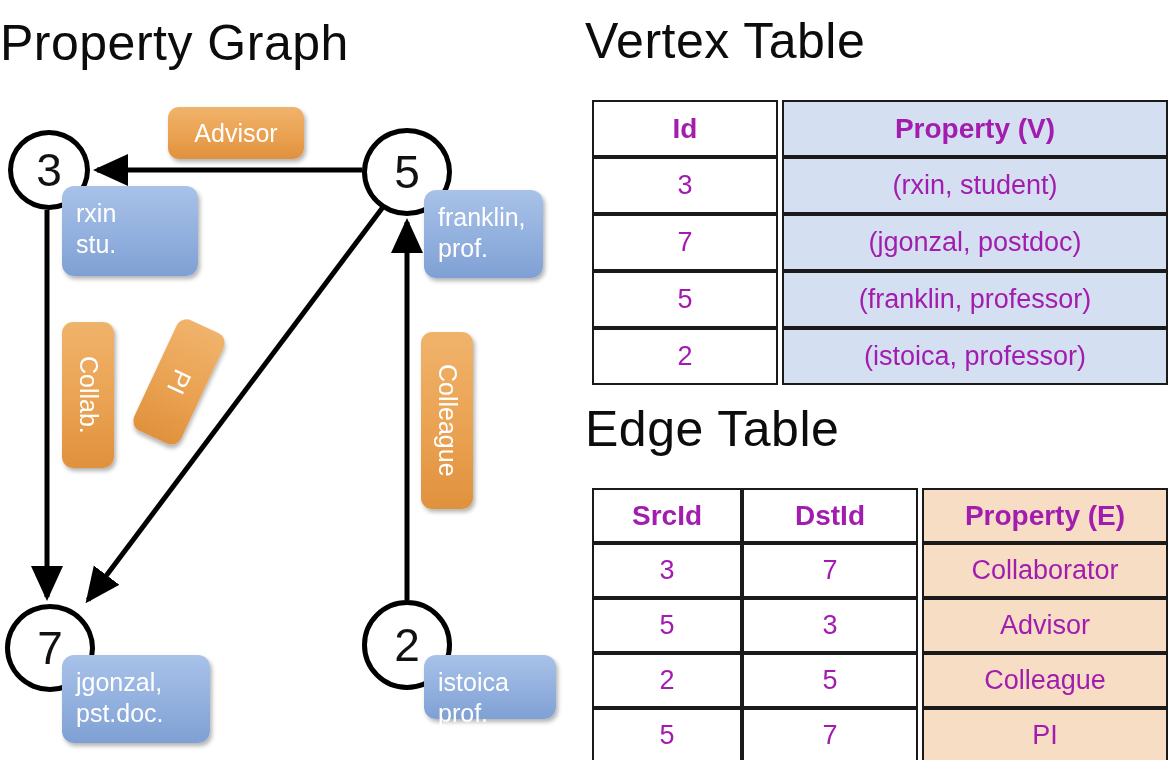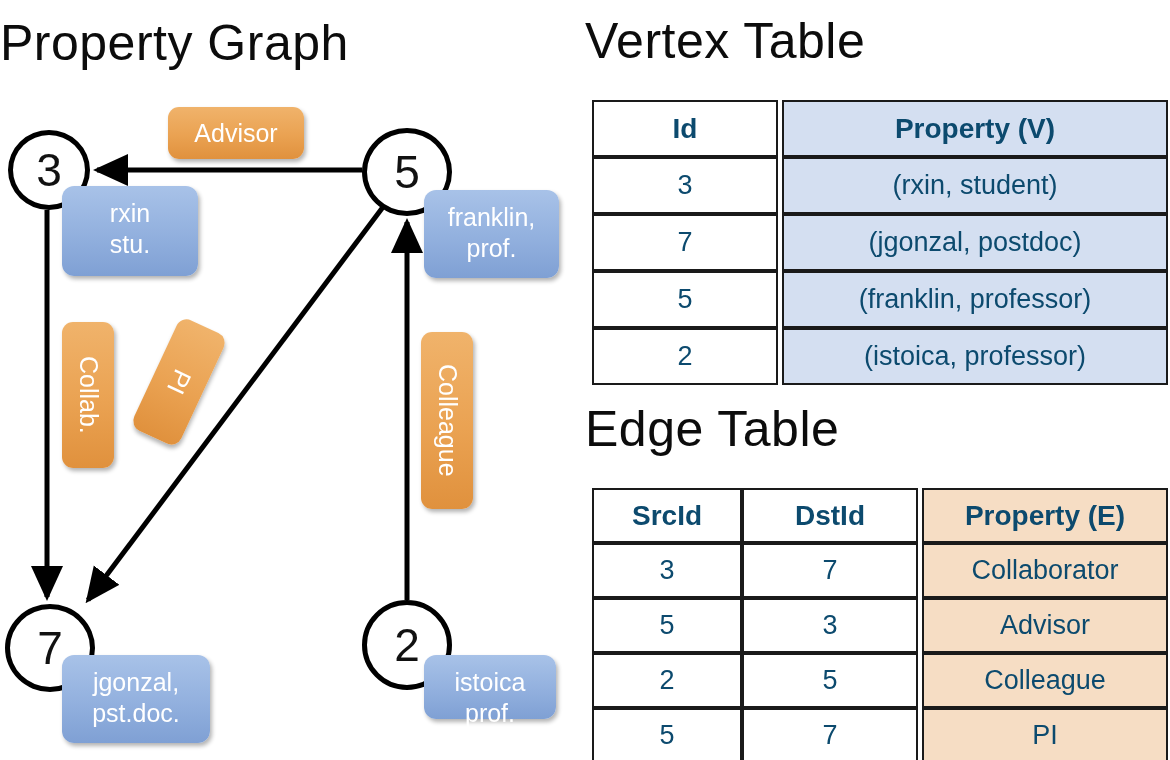--- a/index.html
+++ b/index.html
@@ -65,21 +65,21 @@
     background: linear-gradient(180deg, #a8c2e8 0%, #92b0de 55%, #7fa0d4 100%);
     box-shadow: 2px 3px 4px rgba(0,0,0,0.30);
     color: #ffffff;
     font-size: 25px;
     font-weight: 300;
     line-height: 1.22;
     padding: 12px 14px;
     box-sizing: border-box;
     z-index: 4;
   }
-  .vprop span { display: block; text-align: center; }
+  .vprop span { display: block; }
 
   
   .eprop {
     position: absolute;
     border-radius: 11px;
     background: linear-gradient(180deg, #f0b36b 0%, #eaa252 55%, #e0913d 100%);
     box-shadow: 2px 3px 4px rgba(0,0,0,0.30);
     color: #ffffff;
     font-size: 25px;
     font-weight: 300;
@@ -103,21 +103,21 @@
     position: absolute;
     border-collapse: separate;
     border-spacing: 0;
     table-layout: fixed;
   }
   table.datatable td, table.datatable th {
     border: 2px solid #1a1a1a;
     text-align: center;
     font-weight: 300;
     font-size: 27px;
-    color: #0c4a6e;
+    color: #a21caf;
     padding: 2px;
     background: #ffffff;
     box-sizing: border-box;
   }
   table.datatable th {
     font-weight: 700;
     font-size: 28px;
   }
   
   .colgap { width: 4px; border: none !important; background: #ffffff !important; }
@@ -165,21 +165,21 @@
     <span>7</span>
   </div>
   <div class="node" style="left:362px; top:600px; width:90px; height:90px;">
     <span>2</span>
   </div>
 
   <div class="vprop" style="left:62px; top:186px; width:136px; height:90px;">
     <span>rxin</span>
     <span>stu.</span>
   </div>
-  <div class="vprop" style="left:424px; top:190px; width:135px; height:88px;">
+  <div class="vprop" style="left:424px; top:190px; width:119px; height:88px;">
     <span>franklin,</span>
     <span>prof.</span>
   </div>
   <div class="vprop" style="left:62px; top:655px; width:148px; height:88px;">
     <span>jgonzal,</span>
     <span>pst.doc.</span>
   </div>
   <div class="vprop" style="left:424px; top:655px; width:132px; height:64px;">
     <span>istoica</span>
     <span>prof.</span>

